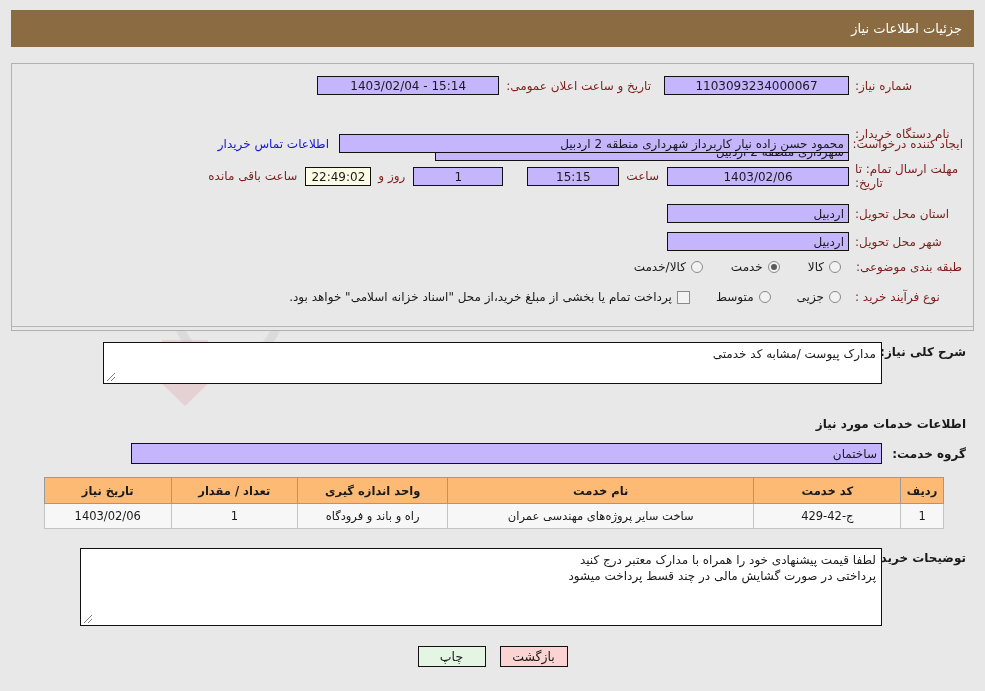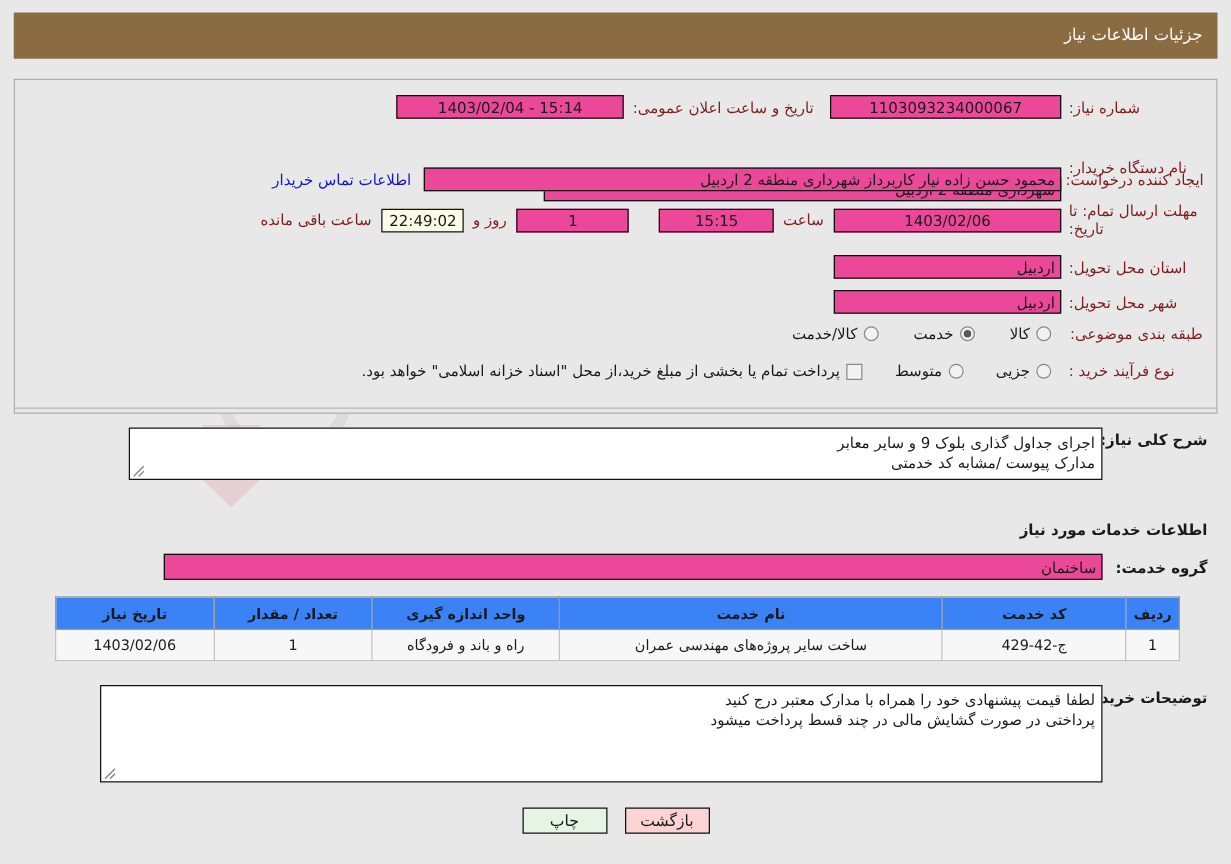--- a/index.html
+++ b/index.html
@@ -88,21 +88,21 @@
     white-space: nowrap;
   }
   .flabel {
     text-align: left;
     font-size: 12px;
     color: #7f1d1d;
     white-space: nowrap;
   }
   .fbox {
     border: 1px solid #111;
-    background: #ec4899;
+    background: #c4b5fd;
     height: 19px;
     line-height: 19px;
     box-sizing: border-box;
     font-size: 12px;
     padding: 0 4px;
     overflow: hidden;
     white-space: nowrap;
   }
   .fbox.center { text-align: center; }
   .fbox.right  { text-align: right; }
@@ -175,21 +175,21 @@
   .bold-lbl { font-weight: bold; font-size: 12px; white-space: nowrap; }
 
   
   table.grid {
     border-collapse: collapse;
     width: 100%;
     font-size: 11.5px;
     background: #ffffff;
   }
   table.grid th {
-    background: #3b82f6;
+    background: #fdba74;
     border: 1px solid #9a9a9a;
     font-weight: bold;
     height: 25px;
     padding: 0 4px;
     text-align: center;
     color: #1a1a1a;
     font-size: 11.5px;
   }
   table.grid td {
     background: #f7f7f7;
@@ -321,21 +321,20 @@
     </div>
 
     <div class="hr-sep" style="top:262px;"></div>
   </div>
 </div>
 
 <div style="position:absolute; left:11px; top:342px; width:963px; z-index:4;">
   <div style="display:flex; align-items:flex-start;">
     <div class="bold-lbl" style="width:92px; padding-top:3px; padding-right:8px; box-sizing:border-box;">شرح کلی نیاز:</div>
     <div class="ta" style="flex:1; height:42px; margin-left:92px;">
-      <div>اجرای جداول گذاری بلوک 9 و سایر معابر</div>
       <div>مدارک پیوست /مشابه کد خدمتی</div>
       <svg class="grip" viewBox="0 0 10 10">
         <path d="M9 1 L1 9 M9 5 L5 9" stroke="#555" stroke-width="1" fill="none"></path>
       </svg>
     </div>
   </div>
 </div>
 
 <div style="position:absolute; left:11px; top:417px; width:963px; z-index:4;">
   <div class="bold-lbl" style="text-align:right; padding-right:8px;">اطلاعات خدمات مورد نیاز</div>

